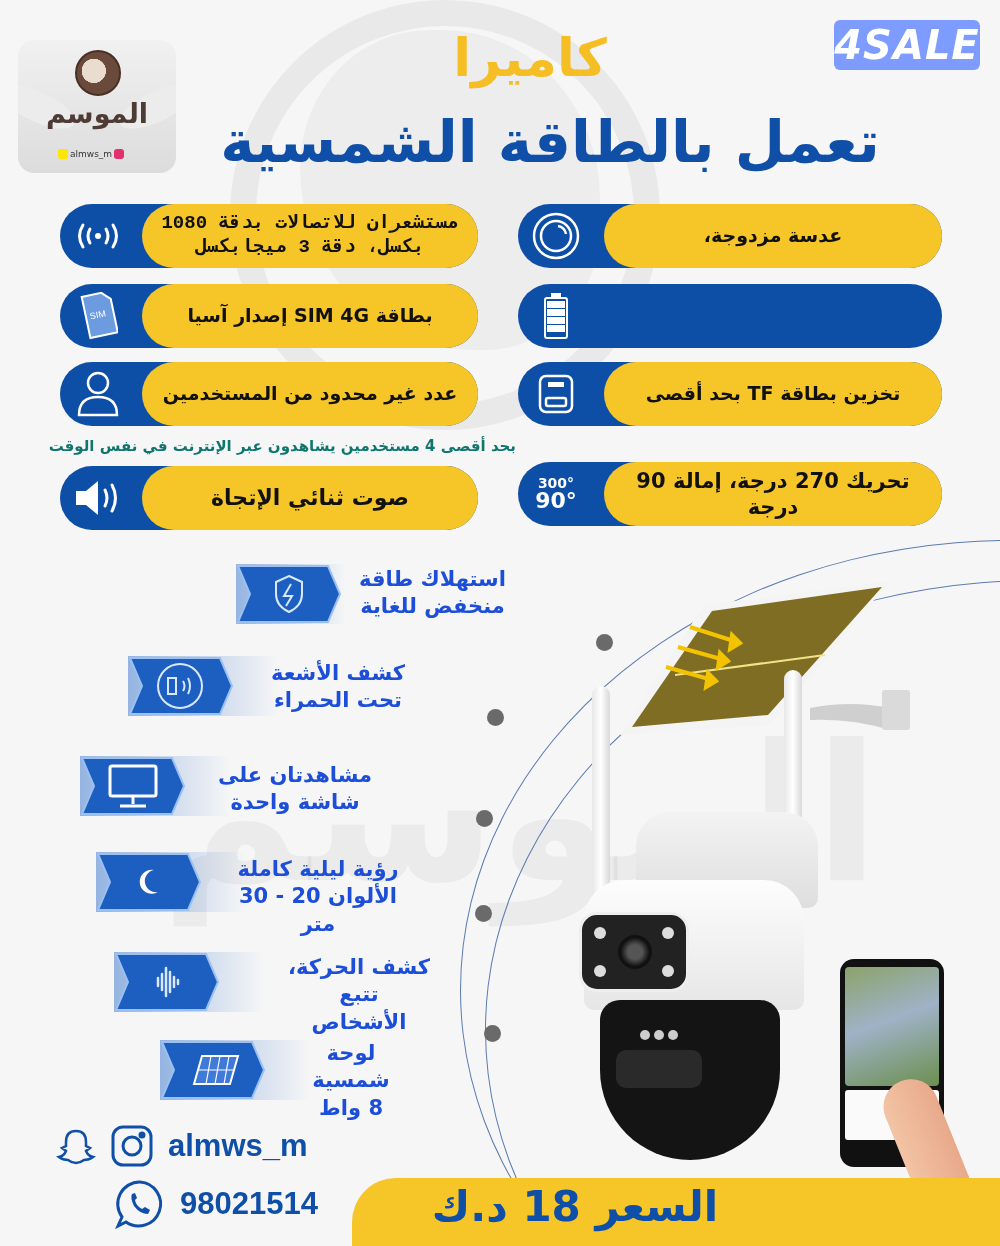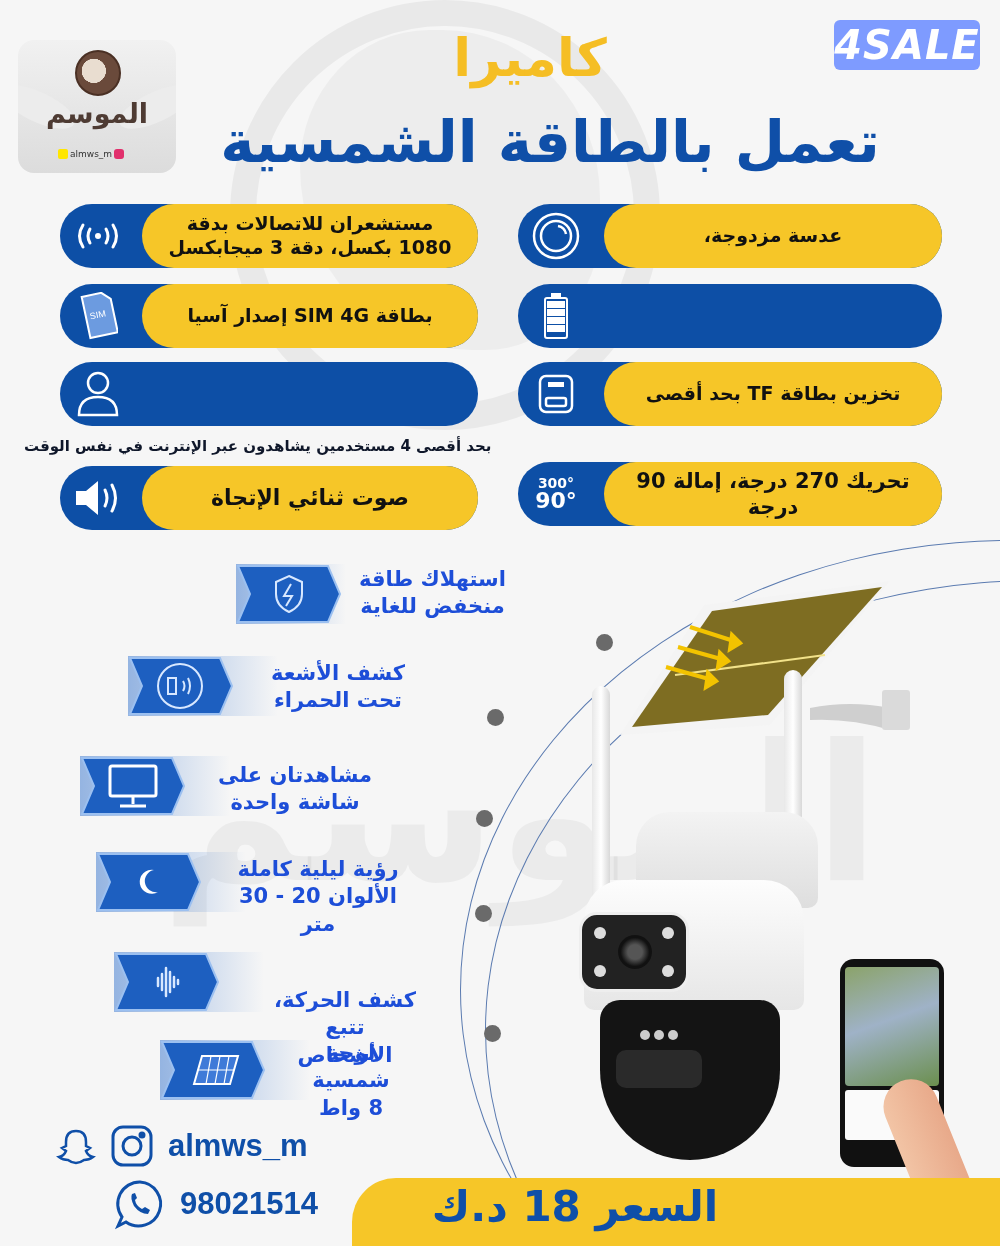--- a/index.html
+++ b/index.html
@@ -70,22 +70,22 @@
     position: absolute; top: 0; right: 0; bottom: 0; border-radius: 32px;
     background: #f6c628; display: flex; align-items: center; justify-content: center;
     direction: rtl; text-align: center; font-size: 19px; font-weight: bold; line-height: 1.25;
     padding: 0 16px;
   }
   .pill .icon {
     position: absolute; left: 10px; top: 6px; width: 56px; height: 52px;
     display: flex; align-items: center; justify-content: center; color: #fff;
   }
   .note {
-    position: absolute; left: 24px; top: 437px; width: 492px; text-align: left;
-    direction: rtl; font-size: 15px; font-weight: bold; color: #0f172a;
+    position: absolute; left: 24px; top: 437px; width: 492px; text-align: right;
+    direction: rtl; font-size: 15px; font-weight: bold; color: #0f766e;
   }
   
   .arrow-feature { position: absolute; }
   .chev {
     position: absolute; width: 106px; height: 60px;
   }
   .chev-fade {
     position: absolute; height: 60px; background: linear-gradient(90deg, rgba(30,100,200,0.45), rgba(30,100,200,0));
   }
   .feat-text {
@@ -171,40 +171,41 @@
 <div class="pill" style="left:60px;top:204px;width:418px;">
   <div class="icon">
     <svg width="54" height="30" viewBox="0 0 54 30" fill="none" stroke="#fff" stroke-width="3" stroke-linecap="round">
       <circle cx="27" cy="15" r="3" fill="#fff" stroke="none"></circle>
       <path d="M19 8 Q15 15 19 22"></path>
         <path d="M35 8 Q39 15 35 22"></path>
       <path d="M12 4 Q5 15 12 26"></path>
         <path d="M42 4 Q49 15 42 26"></path>
     </svg>
   </div>
-  <div class="yellow" style="width:336px;">مستشعران للاتصالات بدقة 1080 بكسل، دقة 3 ميجابكسل</div>
+  <div class="yellow" style="width:336px;font-family:Liberation Mono, monospace;">مستشعران للاتصالات بدقة 1080 بكسل، دقة 3 ميجابكسل</div>
 </div>
 
 <div class="pill" style="left:60px;top:284px;width:418px;">
   <div class="icon">
     <svg width="40" height="48" viewBox="0 0 40 48" fill="none" stroke="#fff" stroke-width="2">
       <path d="M8 2 H28 L36 10 V44 H8 Z" fill="#6c9be0" transform="rotate(-12 20 24)"></path>
       <text x="12" y="26" font-size="9" fill="#fff" stroke="none" font-family="Liberation Sans, sans-serif" transform="rotate(-12 20 24)">SIM</text>
     </svg>
   </div>
   <div class="yellow" style="width:336px;">بطاقة SIM 4G إصدار آسيا</div>
 </div>
 
 <div class="pill" style="left:60px;top:362px;width:418px;">
   <div class="icon">
     <svg width="46" height="50" viewBox="0 0 46 50" fill="none" stroke="#fff" stroke-width="2.5">
       <circle cx="23" cy="14" r="10"></circle>
       <path d="M4 46 Q4 28 23 28 Q42 28 42 46 Z"></path>
     </svg>
   </div>
+  <div class="yellow" style="width:336px;">عدد غير محدود من المستخدمين</div>
 </div>
 
 <div class="note">بحد أقصى 4 مستخدمين يشاهدون عبر الإنترنت في نفس الوقت</div>
 
 <div class="pill" style="left:60px;top:466px;width:418px;">
   <div class="icon">
     <svg width="52" height="42" viewBox="0 0 52 42" fill="#fff" stroke="#fff" stroke-width="3" stroke-linecap="round">
       <path d="M4 14 H14 L26 4 V38 L14 28 H4 Z" stroke="none"></path>
       <path d="M33 13 Q37 21 33 29" fill="none"></path>
       <path d="M40 8 Q47 21 40 34" fill="none"></path>
@@ -321,21 +322,21 @@
 </div>
 
 <div class="arrow-feature">
   <div class="chev-fade" style="left:114px;top:952px;width:150px;"></div>
   <svg class="chev" style="left:114px;top:952px;" viewBox="0 0 106 60">
     <path d="M2 2 H92 L104 30 L92 58 H2 L14 30 Z" fill="#1d5fc0" stroke="#9cc0f0" stroke-width="2"></path>
     <g stroke="#d8e8ff" stroke-width="2.5" stroke-linecap="round">
       <path d="M44 26 V34 M48 22 V38 M52 16 V44 M56 20 V40 M60 25 V35 M64 28 V32"></path>
     </g>
   </svg>
-  <div class="feat-text" style="left:270px;top:954px;width:150px;margin-top:33px;">
+  <div class="feat-text" style="left:284px;top:954px;width:150px;">
     <div>كشف الحركة، تتبع</div>
     <div>الأشخاص</div>
   </div>
 </div>
 
 <div class="arrow-feature">
   <div class="chev-fade" style="left:160px;top:1040px;width:150px;"></div>
   <svg class="chev" style="left:160px;top:1040px;" viewBox="0 0 106 60">
     <path d="M2 2 H92 L104 30 L92 58 H2 L14 30 Z" fill="#1d5fc0" stroke="#9cc0f0" stroke-width="2"></path>
     <path d="M34 44 L42 16 H78 L70 44 Z" fill="#3f7ad8" stroke="#fff" stroke-width="2"></path>

